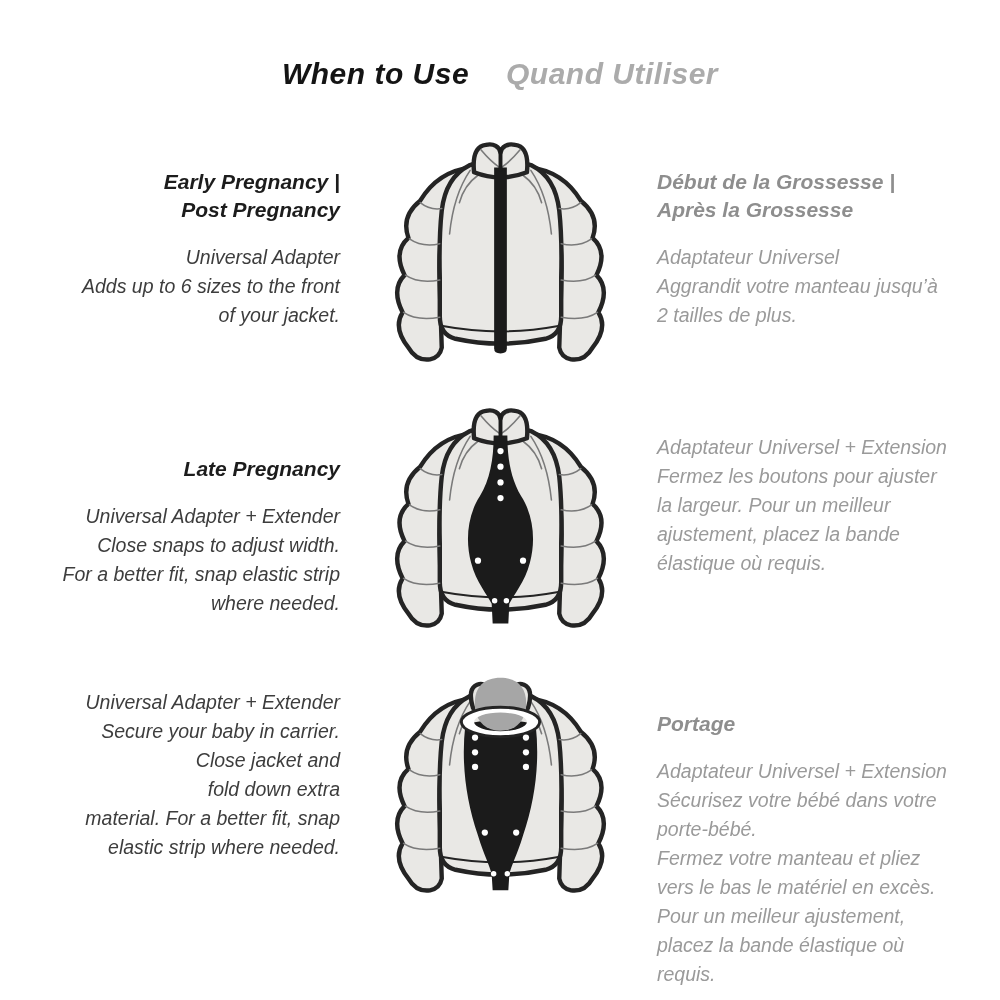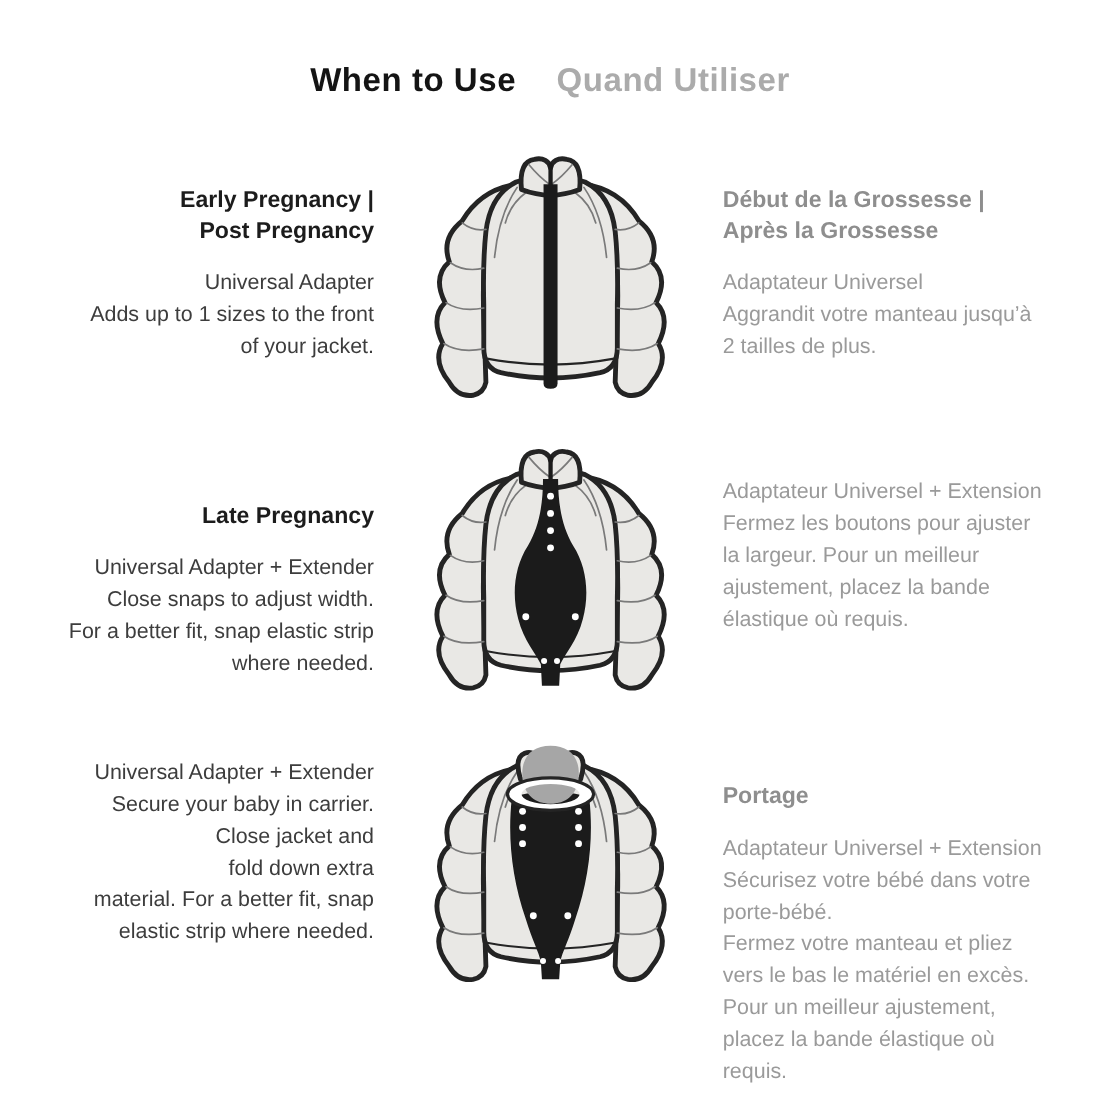--- a/index.html
+++ b/index.html
@@ -10,21 +10,21 @@
     --fr-heading:#8e8e8e;
     --fr-body:#9a9a9a;
     --jacket-fill:#e9e8e5;
     --outline:#242424;
     --panel:#1b1b1b;
     --baby-head:#a6a6a6;
   }
   *{margin:0;padding:0;box-sizing:border-box;}
   html,body{width:1000px;height:1000px;background:#ffffff;overflow:hidden;
     font-family:"Liberation Sans","DejaVu Sans",sans-serif;}
-  .canvas{position:relative;width:972px;height:1000px;background:#fff;}
+  .canvas{position:relative;width:972px;height:1000px;background:#fff;font-style:italic;}
 
   .title{position:absolute;top:57px;left:0;width:1000px;text-align:center;
     font-size:30px;font-weight:700;letter-spacing:0.5px;}
   .title .en{color:var(--title-black);margin-right:14px;}
   .title .fr{color:var(--title-gray);margin-left:14px;}
 
   .col{position:absolute;}
   .col-en{left:40px;width:300px;text-align:right;}
   .col-fr{left:657px;width:325px;text-align:left;}
 
@@ -97,21 +97,21 @@
 
   <div class="title">
     <span class="en">When to Use</span>
     <span class="fr">Quand Utiliser</span>
   </div>
 
   <div class="col col-en row1">
     <div class="heading">Early Pregnancy |
 Post Pregnancy</div>
     <div class="body">Universal Adapter
-Adds up to 1 sizes to the front
+Adds up to 6 sizes to the front
 of your jacket.</div>
   </div>
   <div class="col col-fr row1">
     <div class="heading">Début de la Grossesse |
 Après la Grossesse</div>
     <div class="body">Adaptateur Universel
 Aggrandit votre manteau jusqu’à
 2 tailles de plus.</div>
   </div>
 

